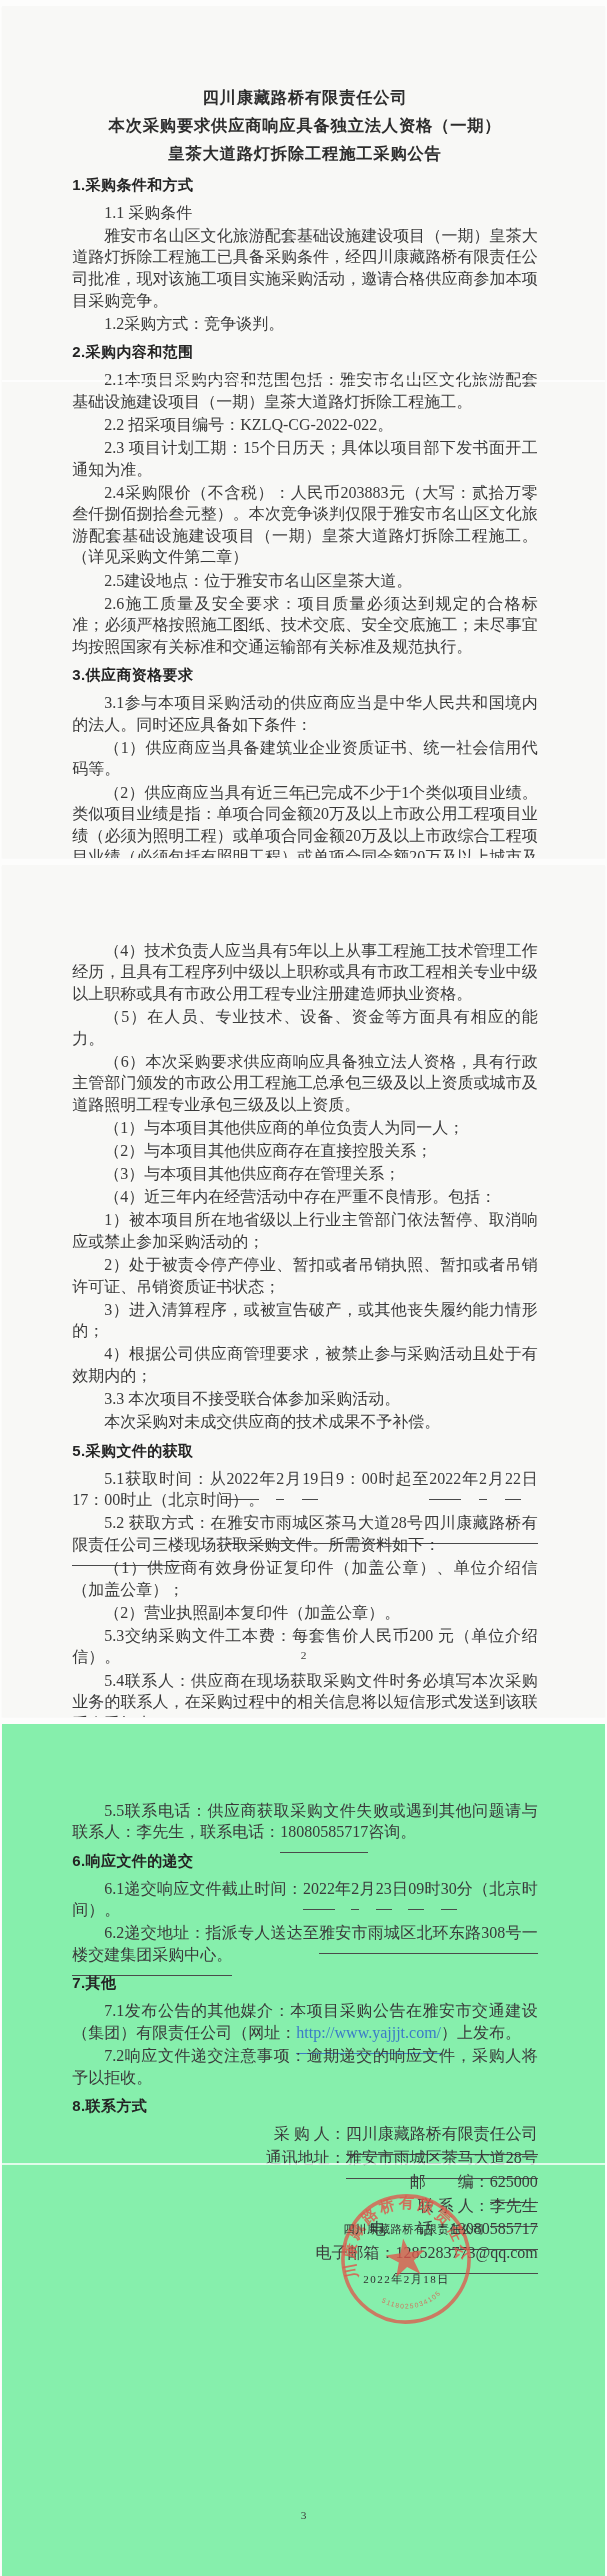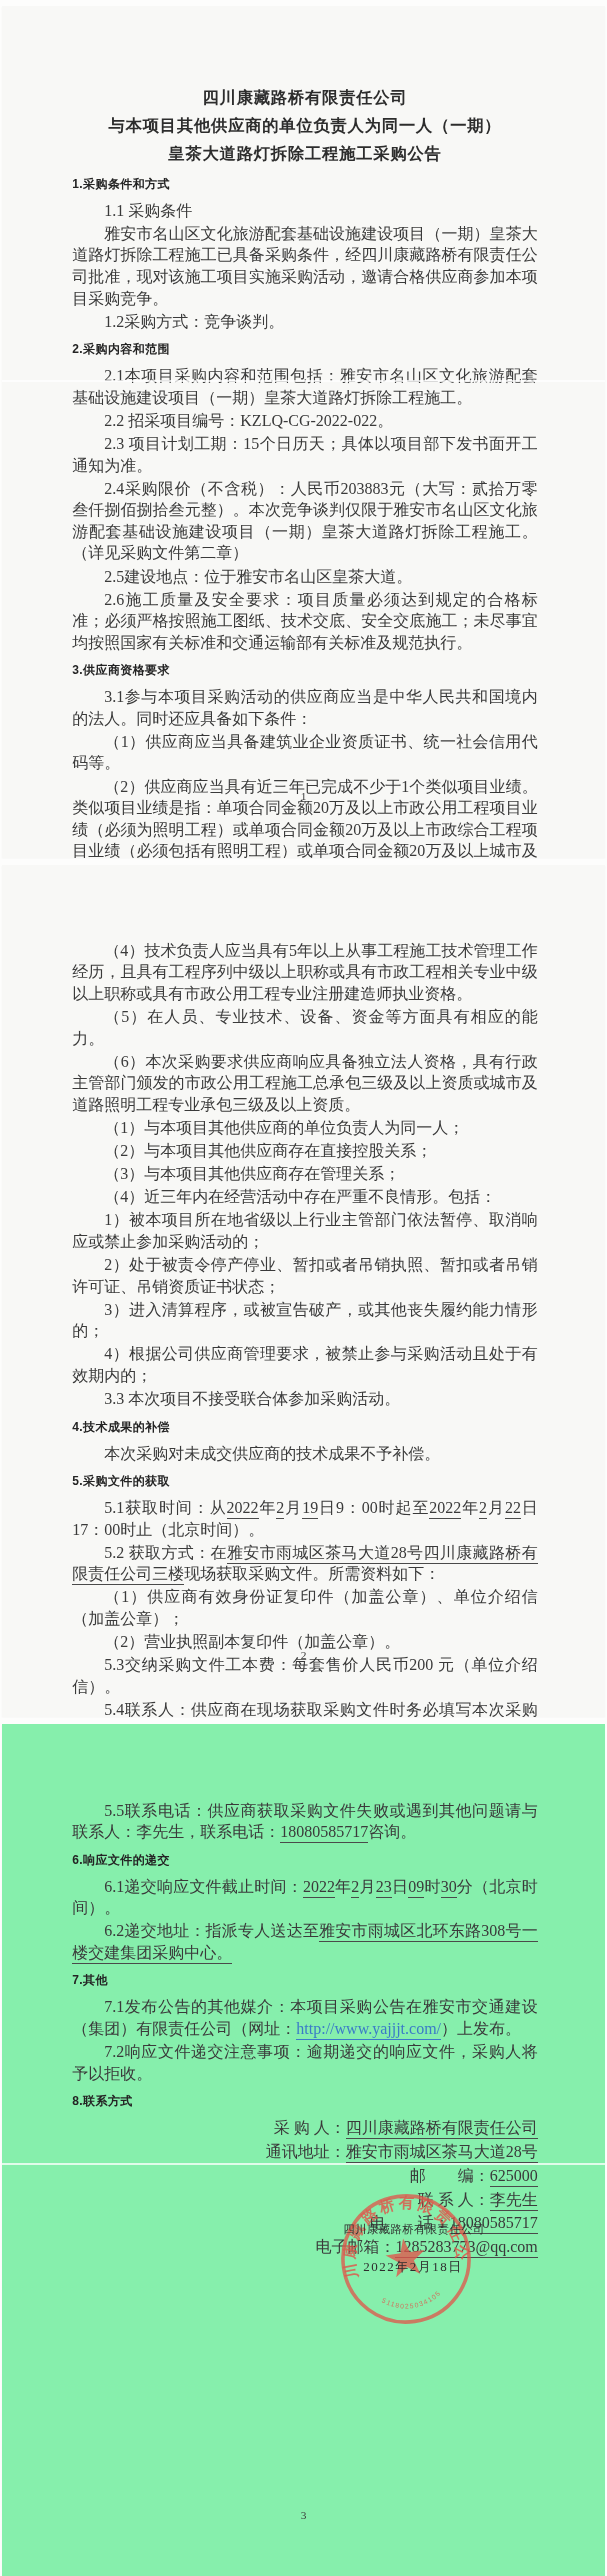--- a/index.html
+++ b/index.html
@@ -12,46 +12,46 @@
   .page-1{height:852px}
   .page-2{height:852px}
   .page-3{height:853px;background:#86efac}
   .page-content{padding:0 67px 0 70px}
   .page-1 .page-content{padding-top:77px}
   .page-2 .page-content{padding-top:75px}
   .page-3 .page-content{padding-top:76px}
   .title-line{font-family:"Liberation Sans","DejaVu Sans",sans-serif;font-weight:bold;
         font-size:16.3px;line-height:28px;text-align:center;color:#2d2d2d;letter-spacing:0.8px}
   .heading{font-family:"Liberation Sans","DejaVu Sans",sans-serif;font-weight:bold;
-        font-size:12px;color:#242424;margin:9px 0 6.8px;letter-spacing:0.4px}
+        font-size:15px;color:#242424;margin:9px 0 6.8px;letter-spacing:0.4px}
   .para{margin:0 0 1.5px;font-size:16px;line-height:21.6px;text-align:justify;
         text-indent:2em;color:#3a3a3a}
   .para.field{text-align:right;text-indent:1.3em;margin:0 0 2.3px}
-  .u{border-bottom:0.8px solid #4a4a4a;padding-bottom:2px}
+  .u{border-bottom:0.8px solid #4a4a4a;padding-bottom:12px}
   .link{color:var(--link-blue,#3a7bc8);border-bottom-color:var(--link-blue,#3a7bc8)}
   .pagenum{position:absolute;bottom:56px;left:0;right:0;text-align:center;
         font-size:11.4px;color:#3c3c3c}
   .scan-line{position:absolute;left:0;right:0;height:2.3px;background:rgba(255,255,255,.75)}
   .seal{position:absolute;left:337px;top:468px;width:134px;height:134px;
         transform:rotate(-8deg);opacity:.92}
   .seal svg{width:100%;height:100%}
   .seal-overlay{position:absolute;color:#2e2e2e;white-space:nowrap}
   .seal-company{left:341px;top:498px;font-size:11.4px;letter-spacing:0.4px}
-  .seal-date{left:361px;top:534px;font-size:13px;letter-spacing:1.5px}
+  .seal-date{left:361px;top:548px;font-size:11px;letter-spacing:1.5px}
 </style>
 </head>
 <body>
 
 <div class="canvas">
 
   <div class="page page-1">
     <div class="scan-line" style="top:374px"></div>
     <div class="page-content">
         <div class="title-line"><span>四川康藏路桥有限责任公司</span></div>
-        <div class="title-line"><span>与本项目其他供应商的单位负责人为同一人（一期）</span></div>
+        <div class="title-line"><span>本次采购要求供应商响应具备独立法人资格（一期）</span></div>
         <div class="title-line"><span>皇茶大道路灯拆除工程施工采购公告</span></div>
         <div class="heading"><span>1.采购条件和方式</span></div>
         <p class="para"><span>1.1 采购条件</span></p>
         <p class="para"><span>雅安市名山区文化旅游配套基础设施建设项目（一期）皇茶大道路灯拆除工程施工已具备采购条件，经四川康藏路桥有限责任公司批准，现对该施工项目实施采购活动，邀请合格供应商参加本项目采购竞争。</span></p>
         <p class="para"><span>1.2采购方式：竞争谈判。</span></p>
         <div class="heading"><span>2.采购内容和范围</span></div>
         <p class="para"><span>2.1本项目采购内容和范围包括：雅安市名山区文化旅游配套基础设施建设项目（一期）皇茶大道路灯拆除工程施工。</span></p>
         <p class="para"><span>2.2 招采项目编号：KZLQ-CG-2022-022。</span></p>
         <p class="para"><span>2.3 项目计划工期：15个日历天；具体以项目部下发书面开工通知为准。</span></p>
         <p class="para"><span>2.4采购限价（不含税）：人民币203883元（大写：贰拾万零叁仟捌佰捌拾叁元整）。本次竞争谈判仅限于雅安市名山区文化旅游配套基础设施建设项目（一期）皇茶大道路灯拆除工程施工。（详见采购文件第二章）</span></p>
@@ -73,21 +73,20 @@
         <p class="para"><span>（6）本次采购要求供应商响应具备独立法人资格，具有行政主管部门颁发的市政公用工程施工总承包三级及以上资质或城市及道路照明工程专业承包三级及以上资质。</span></p>
         <p class="para"><span>（1）与本项目其他供应商的单位负责人为同一人；</span></p>
         <p class="para"><span>（2）与本项目其他供应商存在直接控股关系；</span></p>
         <p class="para"><span>（3）与本项目其他供应商存在管理关系；</span></p>
         <p class="para"><span>（4）近三年内在经营活动中存在严重不良情形。包括：</span></p>
         <p class="para"><span>1）被本项目所在地省级以上行业主管部门依法暂停、取消响应或禁止参加采购活动的；</span></p>
         <p class="para"><span>2）处于被责令停产停业、暂扣或者吊销执照、暂扣或者吊销许可证、吊销资质证书状态；</span></p>
         <p class="para"><span>3）进入清算程序，或被宣告破产，或其他丧失履约能力情形的；</span></p>
         <p class="para"><span>4）根据公司供应商管理要求，被禁止参与采购活动且处于有效期内的；</span></p>
         <p class="para"><span>3.3 本次项目不接受联合体参加采购活动。</span></p>
-        <div class="heading"><span>4.技术成果的补偿</span></div>
         <p class="para"><span>本次采购对未成交供应商的技术成果不予补偿。</span></p>
         <div class="heading"><span>5.采购文件的获取</span></div>
         <p class="para"><span>5.1获取时间：从</span><span class="u">2022</span><span>年</span><span class="u">2</span><span>月</span><span class="u">19</span><span>日9：00时起至</span><span class="u">2022</span><span>年</span><span class="u">2</span><span>月</span><span class="u">22</span><span>日17：00时止（北京时间）。</span></p>
         <p class="para"><span>5.2 获取方式：在</span><span class="u">雅安市雨城区茶马大道28号四川康藏路桥有限责任公司三楼</span><span>现场获取采购文件。所需资料如下：</span></p>
         <p class="para"><span>（1）供应商有效身份证复印件（加盖公章）、单位介绍信（加盖公章）；</span></p>
         <p class="para"><span>（2）营业执照副本复印件（加盖公章）。</span></p>
         <p class="para"><span>5.3交纳采购文件工本费：每套售价人民币200 元（单位介绍信）。</span></p>
         <p class="para"><span>5.4联系人：供应商在现场获取采购文件时务必填写本次采购业务的联系人，在采购过程中的相关信息将以短信形式发送到该联系人手机上。</span></p>
       </div>
     <div class="pagenum">2</div>

